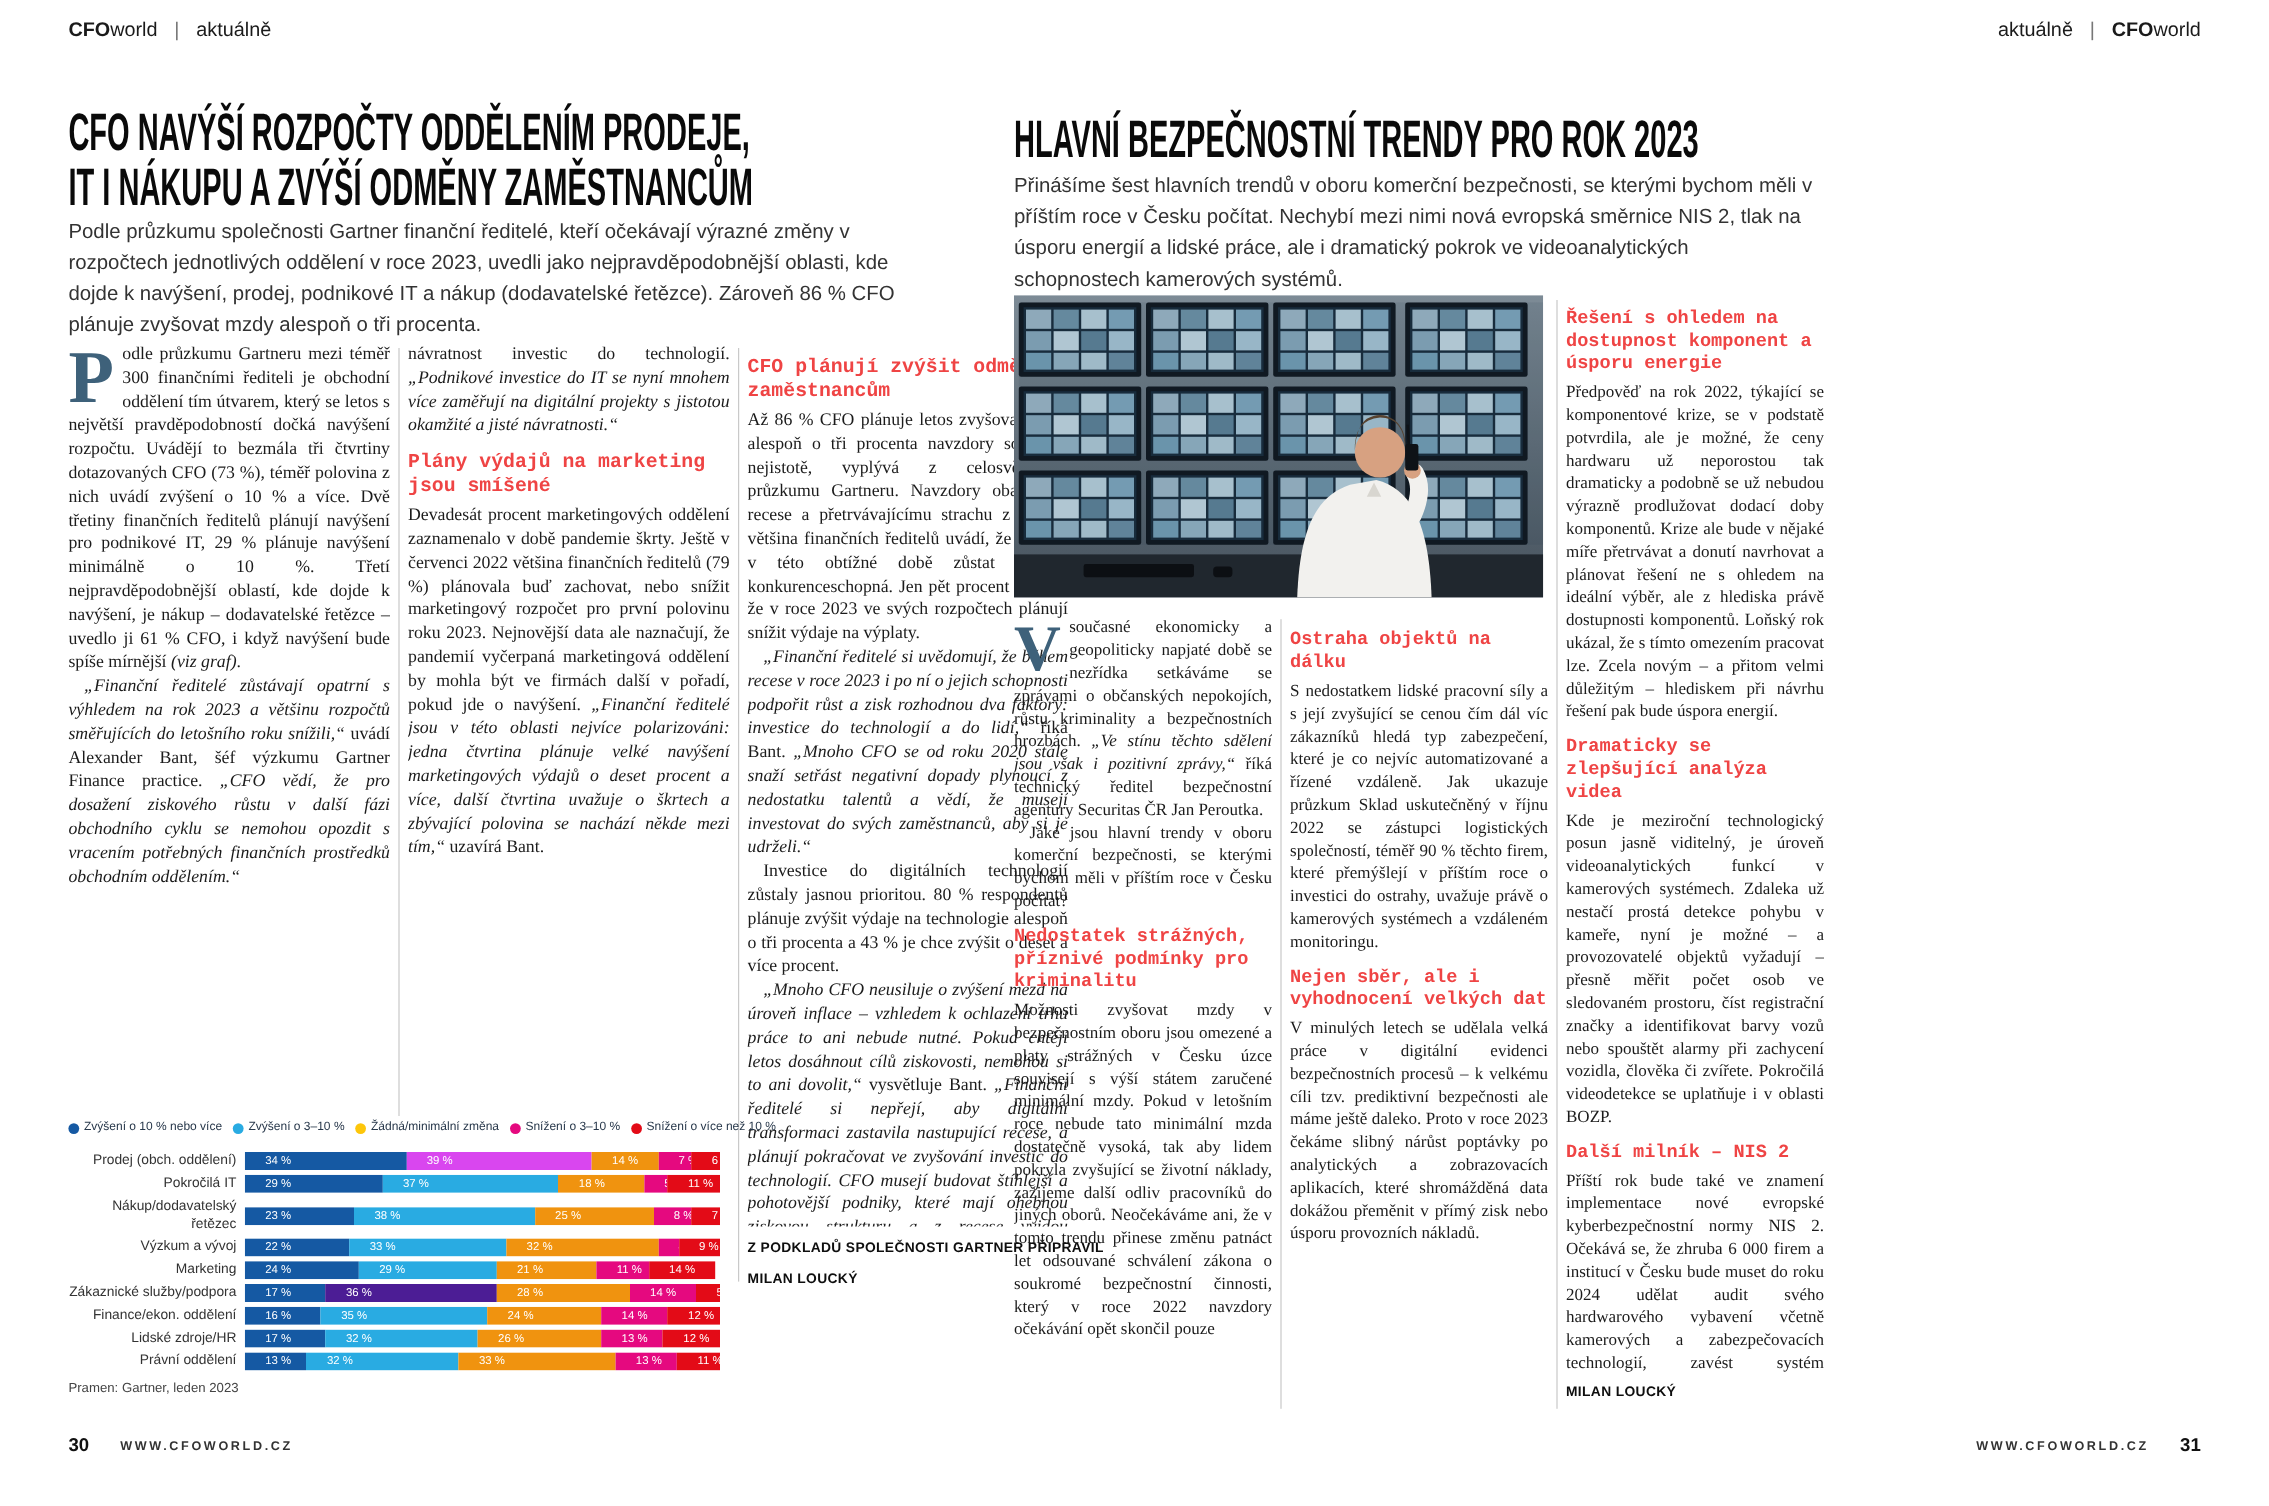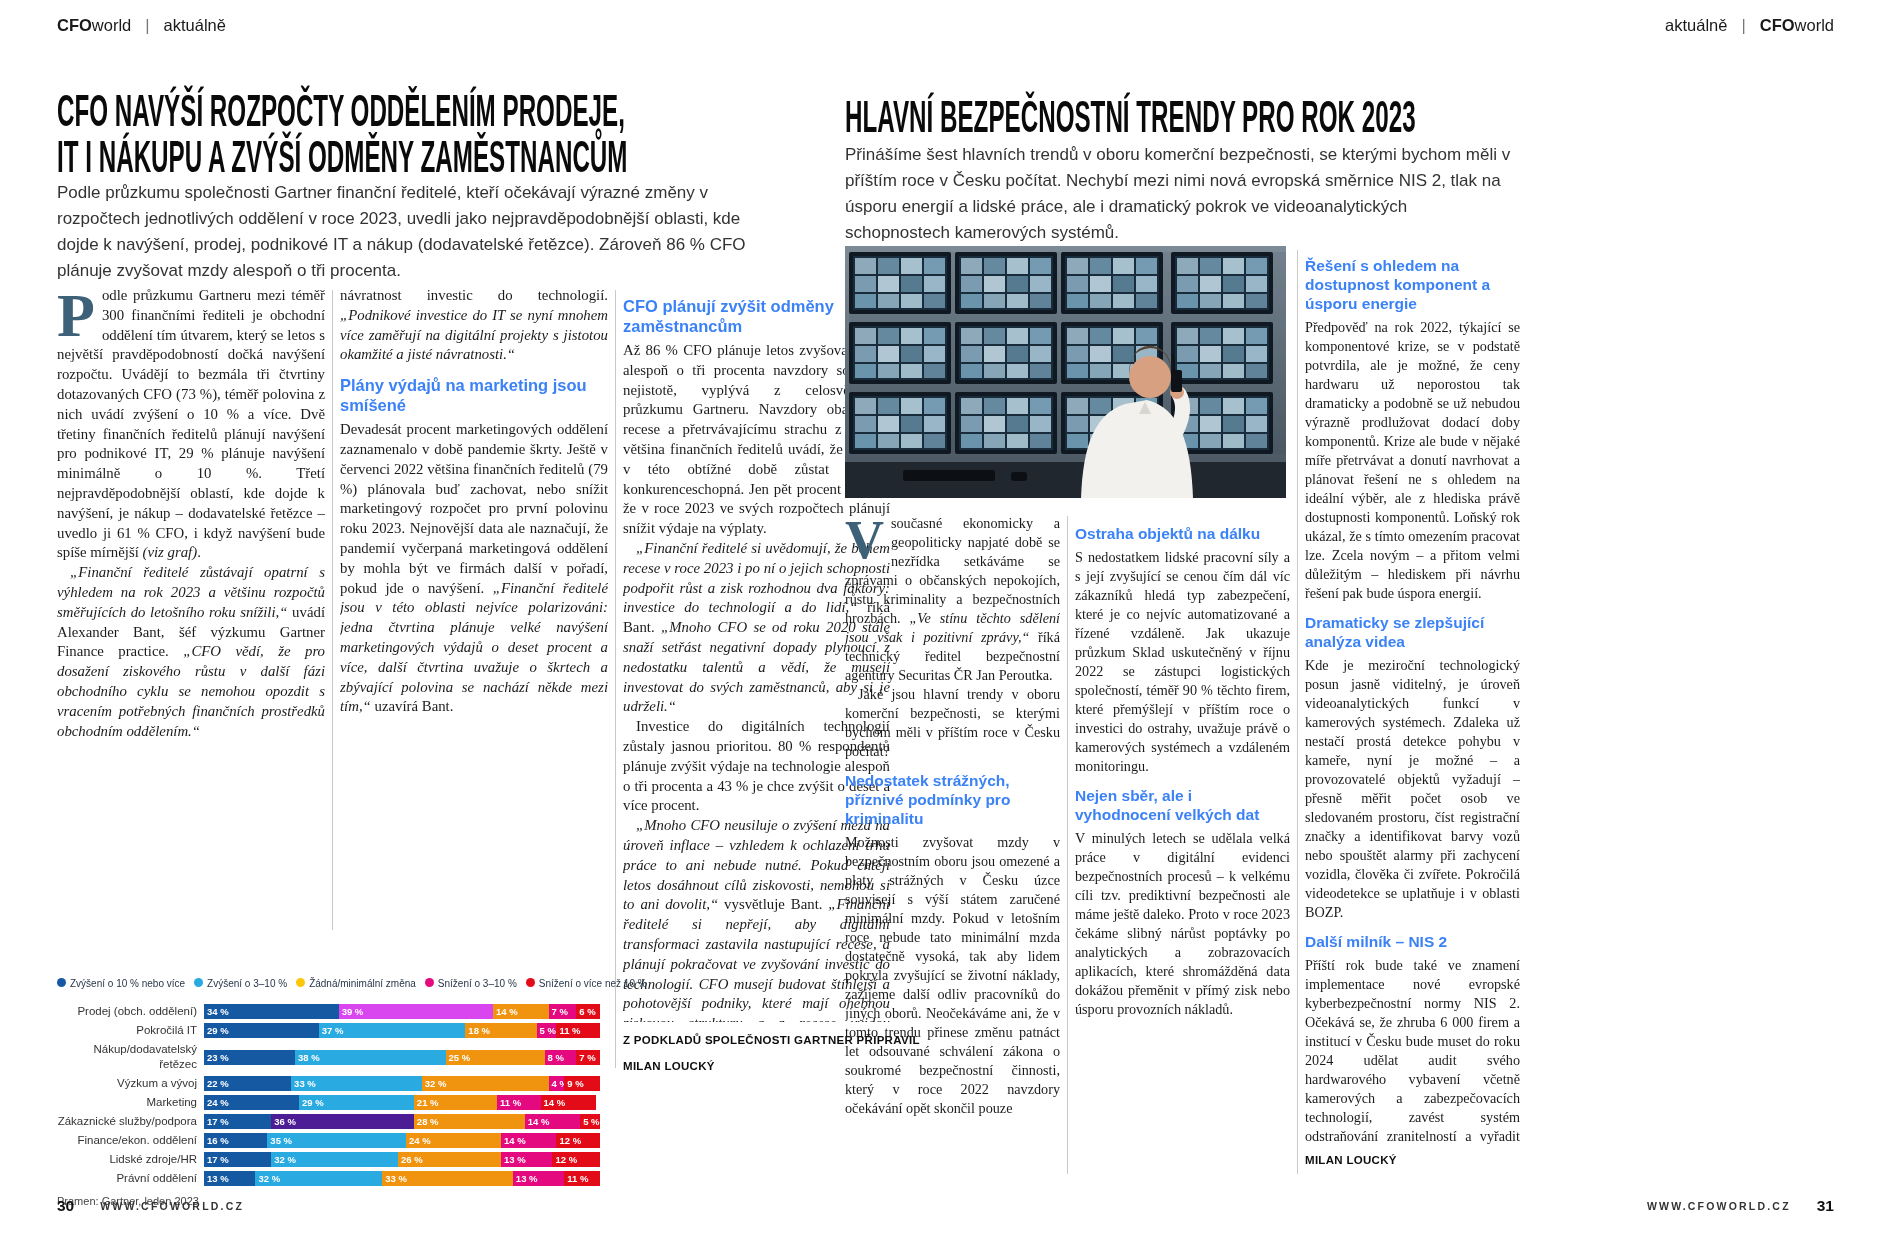--- a/index.html
+++ b/index.html
@@ -32,44 +32,44 @@
   #lp-col1{left:57px;top:286px;width:268px;height:650px;}
   #lp-col2{left:340px;top:286px;width:268px;height:650px;}
   #lp-col3{left:623px;top:286px;width:267px;height:736px;}
   #rp-col1{left:845px;top:514px;width:215px;height:666px;}
   #rp-col2{left:1075px;top:514px;width:215px;height:666px;}
   #rp-col3{left:1305px;top:246px;width:215px;height:900px;}
 
   .bodycol p{margin:0;}
   .bodycol p.ind{text-indent:13px;}
   .it{font-style:italic;}
-  .subhead{font-family:Liberation Sans, sans-serif;font-weight:bold;font-size:16.5px;
-    line-height:20px;margin:10px 0 5px;text-align:left;color:#3b82f6;}
+  .subhead{font-family:Liberation Mono, monospace;font-weight:bold;font-size:16.5px;
+    line-height:20px;margin:10px 0 5px;text-align:left;color:#ef4444;}
   .rpcol .subhead{font-size:15.5px;line-height:19px;}
   .dropcap{float:left;font-family:"Liberation Serif",serif;font-weight:bold;font-size:62px;
     line-height:50px;color:#3e617a;margin:4px 7px 0 0;}
   .rpcol .dropcap{font-size:54px;line-height:44px;}
 
   
   .vrule{position:absolute;width:1px;background:#c9c9c9;}
   #lp-r1{left:332px;top:290px;height:640px;}
   #lp-r2{left:615px;top:290px;height:778px;}
   #rp-r1{left:1067px;top:516px;height:658px;}
   #rp-r2{left:1297px;top:250px;height:924px;}
 
   
   #chart{position:absolute;left:57px;top:934px;width:560px;}
   .legend{display:flex;gap:9px;font-size:10px;color:#27374a;white-space:nowrap;margin-bottom:15px;}
-  .leg-item{display:inline-flex;align-items:flex-start;margin-top:44px;}
+  .leg-item{display:inline-flex;align-items:flex-end;}
   .leg-dot{display:inline-block;width:9px;height:9px;border-radius:50%;margin-right:4px;flex:none;}
   .crow{display:flex;align-items:center;margin-bottom:4px;}
   .clabel{width:140px;text-align:right;padding-right:7px;font-size:11.5px;color:#333;flex:none;line-height:15px;}
   .cbars{display:flex;width:396px;height:15px;flex:none;overflow:hidden;}
-  .cseg{height:15px;flex:none;overflow:hidden;white-space:nowrap;font-weight:bold;font-size:9.5px;
-    color:#fff;line-height:15px;padding-left:3px;box-sizing:border-box;}
+  .cseg{height:15px;flex:none;overflow:hidden;white-space:nowrap;font-weight:normal;font-size:9.5px;
+    color:#fff;line-height:15px;padding-left:17px;box-sizing:border-box;}
   .source{font-size:11px;color:#444;margin-top:9px;}
 
   
   .byline{position:absolute;font-weight:bold;font-size:11.5px;letter-spacing:0.3px;color:#0e0e0e;white-space:nowrap;}
   #lp-byline1{left:623px;top:1034px;}
   #lp-byline2{left:623px;top:1060px;}
   #rp-byline{left:1305px;top:1154px;}
 
   
   #photo{position:absolute;left:845px;top:246px;width:441px;height:252px;}

